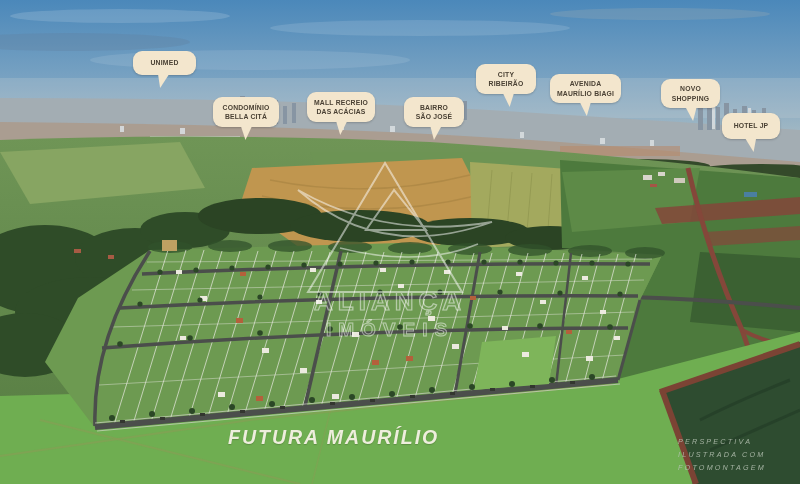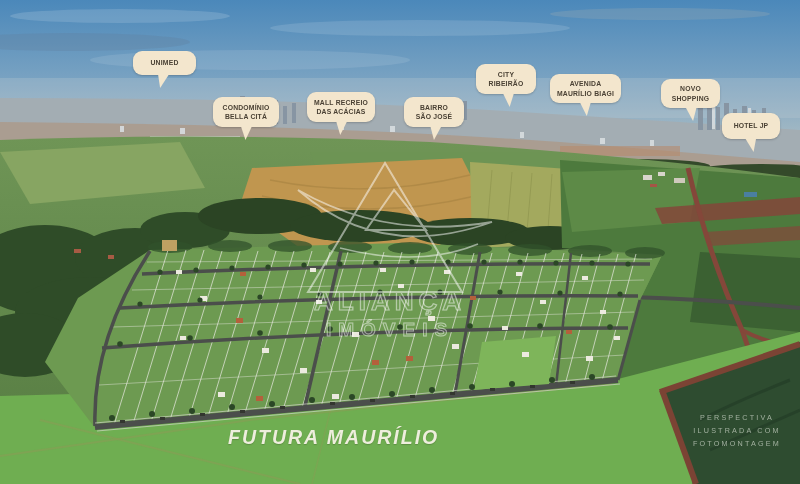--- a/index.html
+++ b/index.html
@@ -13,23 +13,23 @@
     line-height:1.35;display:flex;align-items:center;justify-content:center;
     text-align:center;box-sizing:border-box;text-transform:uppercase;
     box-shadow:0 1px 2px rgba(40,40,40,.25);}
   .callout .tail{position:absolute;bottom:-13px;width:0;height:0;
     border-left:6px solid transparent;border-right:6px solid transparent;
     border-top:15px solid var(--bubble,#f3e6cd);}
   
   .futura{position:absolute;left:228px;top:426px;font-size:19.5px;font-weight:700;
     font-style:italic;letter-spacing:2px;color:var(--expansion_label,#eeeedd);
     white-space:nowrap;text-shadow:0 1px 1px rgba(60,90,40,.35);}
-  .disclaimer{position:absolute;left:678px;top:412px;width:118px;text-align:center;
+  .disclaimer{position:absolute;left:678px;top:436px;width:118px;text-align:left;
     font-size:7.2px;letter-spacing:2.2px;line-height:1.8;color:var(--disclaimer,#b6c2b3);
-    opacity:.85;text-transform:uppercase;}
+    opacity:.85;text-transform:uppercase;font-style:italic;}
   .disclaimer span{display:block;white-space:nowrap;}
 </style>
 </head>
 <body>
 
 <div class="stage">
 
 <svg class="scene" width="800" height="484" viewBox="0 0 800 484">
   <defs>
     <linearGradient id="sky" x1="0" y1="0" x2="0" y2="1">

